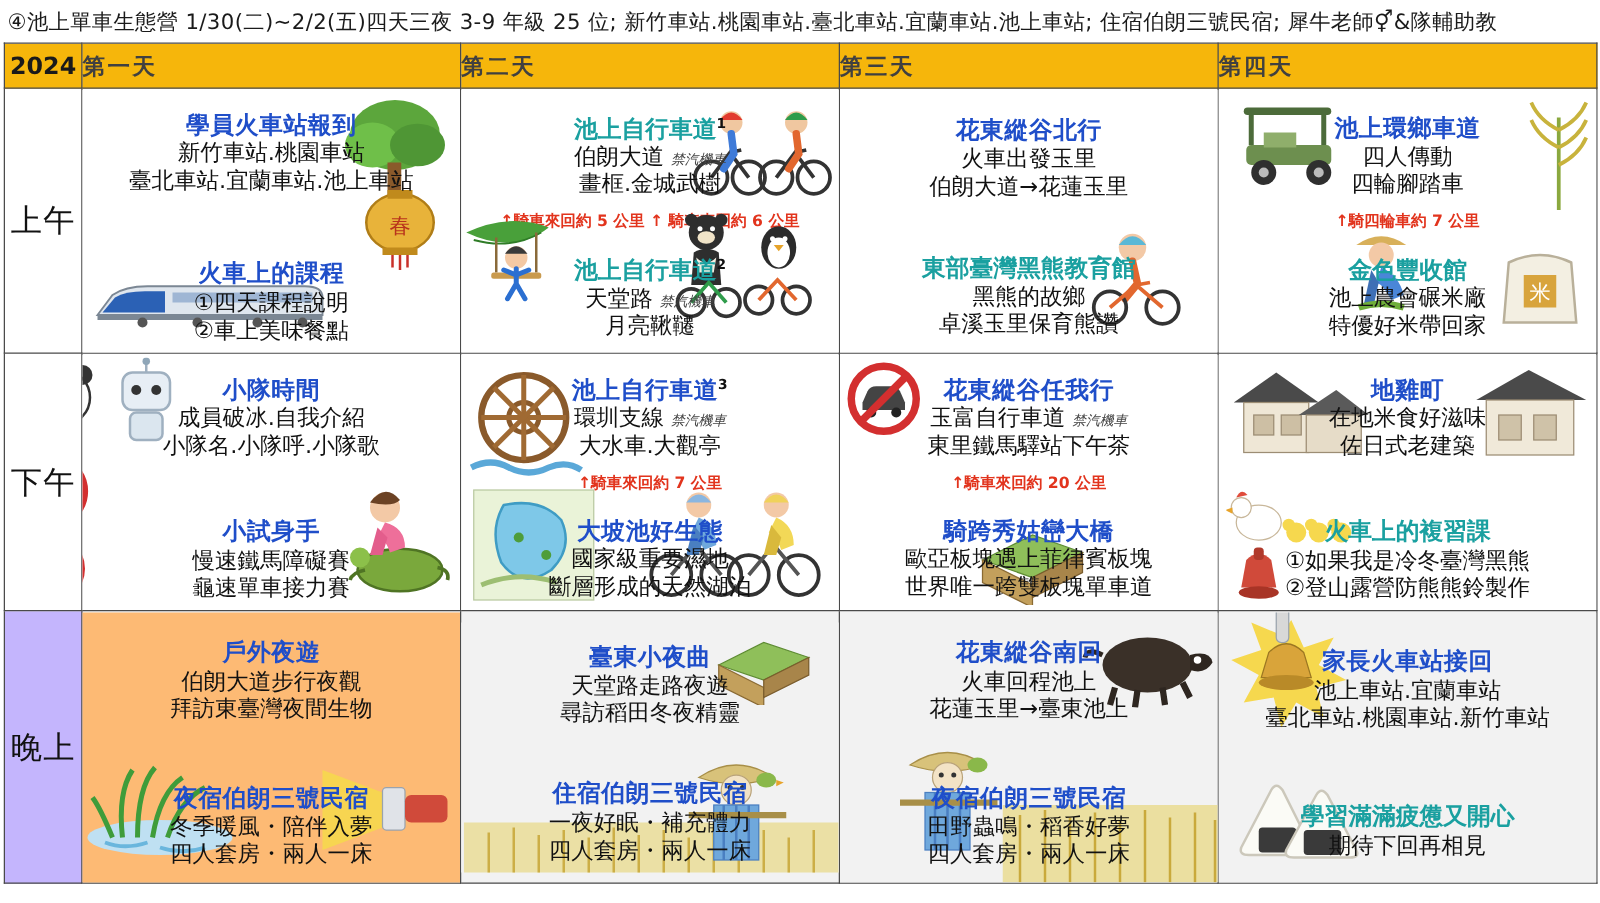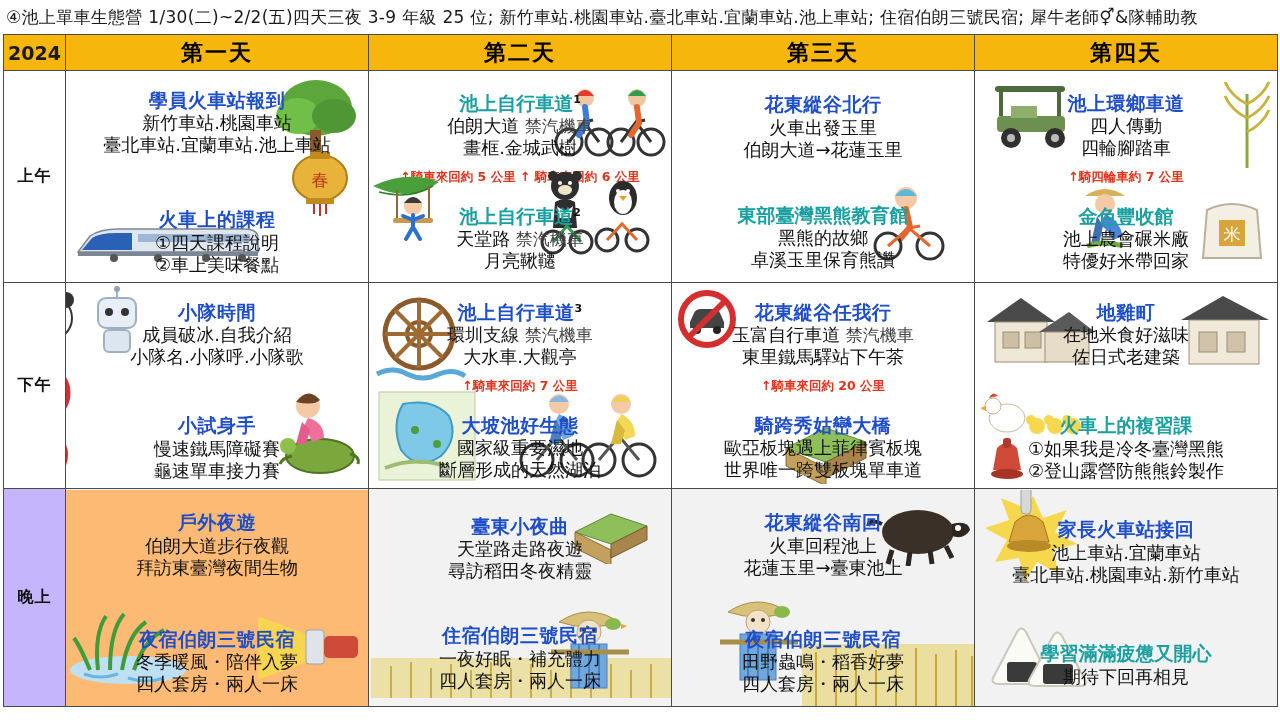--- a/index.html
+++ b/index.html
@@ -41,35 +41,34 @@
     width: 62px;
     background: #f6b60b;
     color: #1a1a1a;
     font-size: 19px;
     font-weight: bold;
     text-align: center;
     height: 36px;
   }
   .dayhead {
     background: #f6b60b;
-    color: #000000;
-    font-size: 22px;
+    color: #404040;
+    font-size: 18px;
     font-weight: bold;
-    text-align: center;
+    text-align: left;
     height: 36px;
     letter-spacing: 2px;
   }
   .sidecell {
     width: 62px;
     text-align: center;
-    font-size: 16px;
+    font-size: 25px;
     color: #111;
     background: #fff;
     letter-spacing: 1px;
-    font-weight: bold;
   }
   .sidecell.evening { background: #c4b5fd; }
   .cell {
     position: relative;
     height: 100%;
     background: #fff;
     overflow: hidden;
   }
   .row-am td, .row-pm td, .row-ev td { background: #fff; }
   .row-ev td { background: #f2f2f2; }
@@ -77,21 +76,21 @@
   
   .blk { position: relative; text-align: center; line-height: 1.22; margin-top: 12px; }
   .t-blue {
     color: #1f4ec9;
     font-size: 19px;
     font-weight: bold;
     letter-spacing: 0.5px;
   }
   .t-teal { color: #1aa0a0; font-size: 19px; font-weight: bold; }
   .t-black { color: #111; font-size: 18px; }
-  .sub { font-size: 17px; color: #444; letter-spacing: 0; }
+  .sub { font-size: 11px; color: #444; letter-spacing: 0; font-style: italic; }
   .dist {
     color: #e2341d;
     font-size: 12.5px;
     font-weight: bold;
     text-align: center;
     letter-spacing: 0;
   }
   .cellpad { padding: 5px 4px 6px 4px; }
 
   

